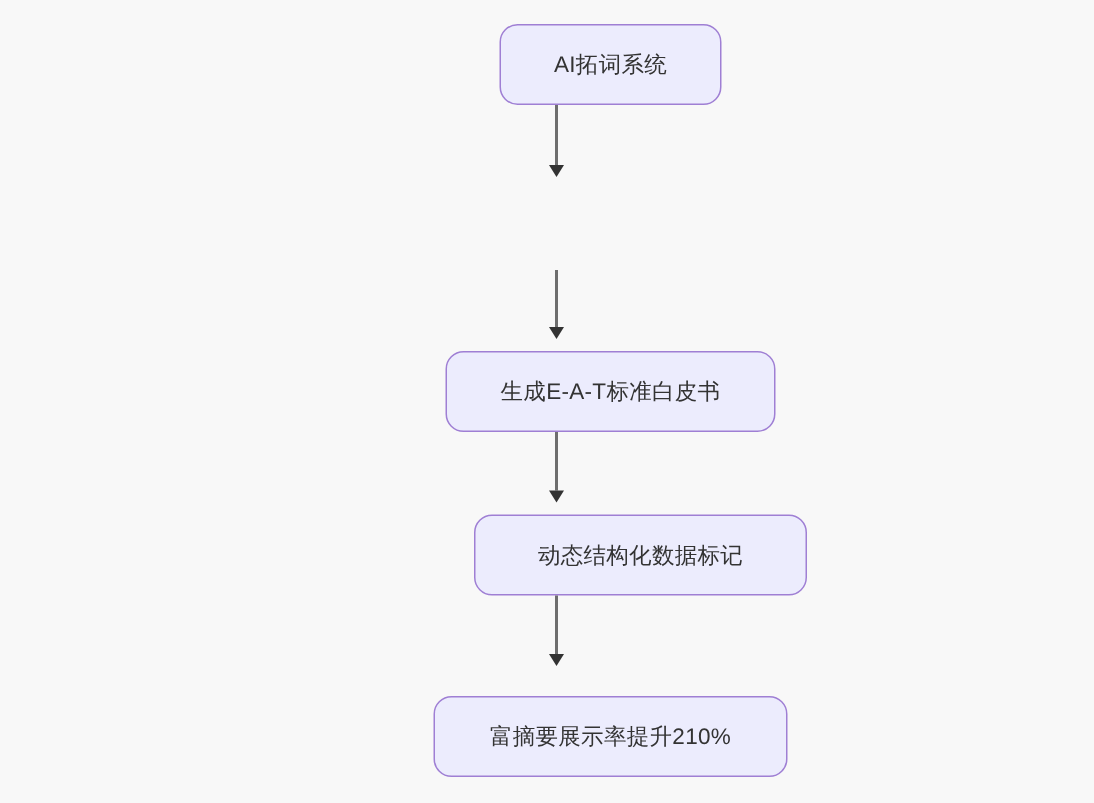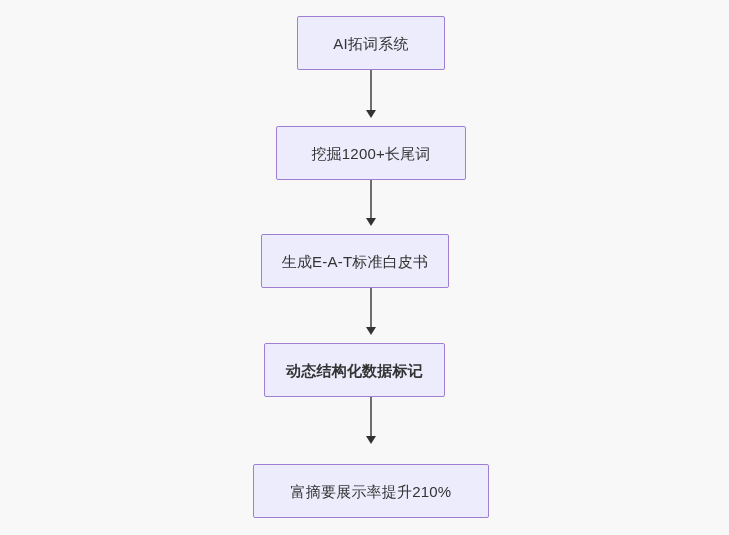--- a/index.html
+++ b/index.html
@@ -16,29 +16,30 @@
   #flowchart {
     position: relative;
     width: 729px;
     height: 535px;
   }
   .node {
     position: absolute;
     box-sizing: border-box;
     background: #ececfd;
     border: 1.6px solid #9f7fd4;
-    border-radius: 2px;
+    border-radius: 12px;
     display: flex;
     align-items: center;
     justify-content: center;
     color: #333333;
     font-size: 15px;
     line-height: 1;
     letter-spacing: 0.2px;
     white-space: nowrap;
+    margin-left: 36px;
   }
   .node-label {
     display: block;
     padding: 0 12px;
   }
   .edge {
     position: absolute;
     width: 0;
     height: 0;
   }
@@ -66,39 +67,36 @@
 
   <div class="node" style="left:297px; top:16px; width:148px; height:54px;">
     <span class="node-label">AI拓词系统</span>
   </div>
 
   <div class="edge" style="left:371px; top:70px;">
     <div class="edge-line" style="height:40px;"></div>
     <div class="edge-arrow" style="top:40px;"></div>
   </div>
 
-  <div class="node" style="left:276px; top:126px; width:190px; height:54px;">
-    <span class="node-label">挖掘1200+长尾词</span>
-  </div>
 
   <div class="edge" style="left:371px; top:180px;">
     <div class="edge-line" style="height:38px;"></div>
     <div class="edge-arrow" style="top:38px;"></div>
   </div>
 
-  <div class="node" style="left:261px; top:234px; width:188px; height:54px;">
+  <div class="node" style="left:261px; top:234px; width:220px; height:54px;">
     <span class="node-label">生成E-A-T标准白皮书</span>
   </div>
 
   <div class="edge" style="left:371px; top:288px;">
     <div class="edge-line" style="height:39px;"></div>
     <div class="edge-arrow" style="top:39px;"></div>
   </div>
 
-  <div class="node" style="left:264px; top:343px; width:181px; height:54px;font-weight:bold;">
+  <div class="node" style="left:280px; top:343px; width:222px; height:54px;">
     <span class="node-label">动态结构化数据标记</span>
   </div>
 
   <div class="edge" style="left:371px; top:397px;">
     <div class="edge-line" style="height:39px;"></div>
     <div class="edge-arrow" style="top:39px;"></div>
   </div>
 
   <div class="node" style="left:253px; top:464px; width:236px; height:54px;">
     <span class="node-label">富摘要展示率提升210%</span>

